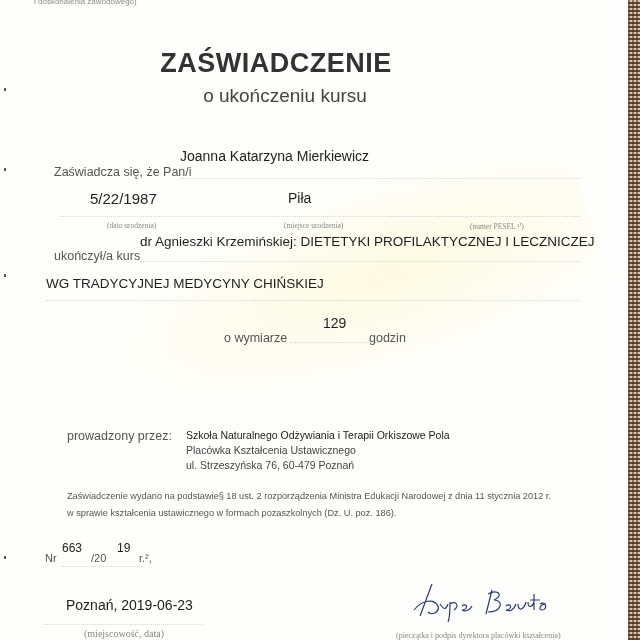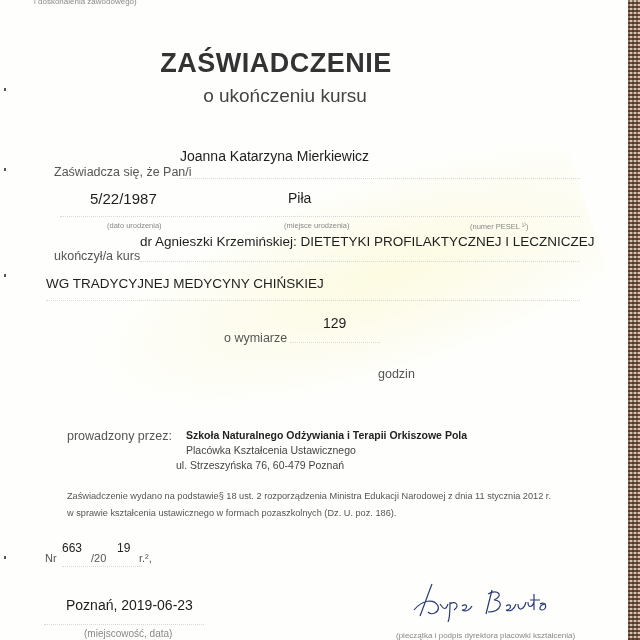--- a/index.html
+++ b/index.html
@@ -28,24 +28,24 @@
   .header-note { left: 34px; top: -3px; font-size: 8px; color: #8a8a8a; }
   .title {
     left: 0; width: 552px; top: 48px; text-align: center;
     font-size: 27px; font-weight: bold; letter-spacing: 0.5px; color: #333;
   }
   .subtitle {
     left: 0; width: 570px; top: 85px; text-align: center;
     font-size: 19px; color: #444;
   }
   .label { font-size: 12.5px; color: #555; }
-  .small-label { font-size: 7.5px; color: #888; }
+  .small-label { font-size: 7.5px; color: #888; font-family: Liberation Serif, serif; }
   .value { font-size: 14px; color: #1e1e1e; }
   .dotline { position: absolute; height: 0; border-top: 1px dotted #d8d8d8; }
-  .org-bold { font-size: 10.5px; font-weight: bold; color: #222; }
+  .org-bold { font-size: 10.5px; font-weight: normal; color: #222; }
   .org { font-size: 10.5px; color: #444; }
   .legal { font-size: 9.2px; color: #555; text-align: right; }
   .nr { font-size: 11px; color: #555; }
   .nr-sup { font-size: 12px; color: #222; }
   .edge-mark { position: absolute; left: 4px; width: 2px; height: 3px; background: #555; }
 </style>
 </head>
 <body>
 
 <div class="page">
@@ -75,26 +75,26 @@
 
   <div class="abs value" style="left:140px; top:234px; font-size:13.5px;">dr Agnieszki Krzemińskiej: DIETETYKI PROFILAKTYCZNEJ I LECZNICZEJ</div>
   <div class="abs label" style="left:54px; top:249px;">ukończył/a kurs</div>
   <div class="dotline" style="left:140px; top:261px; width:440px;"></div>
   <div class="abs value" style="left:46px; top:276px; font-size:13.5px;">WG TRADYCYJNEJ MEDYCYNY CHIŃSKIEJ</div>
   <div class="dotline" style="left:46px; top:300px; width:534px;"></div>
 
   <div class="abs value" style="left:323px; top:315px; font-size:14px;">129</div>
   <div class="abs label" style="left:224px; top:331px;">o wymiarze</div>
   <div class="dotline" style="left:290px; top:342px; width:90px;"></div>
-  <div class="abs label" style="left:378px; top:331px;margin-top:36px;">godzin</div>
+  <div class="abs label" style="left:369px; top:331px;">godzin</div>
 
   <div class="abs label" style="left:67px; top:429px;">prowadzony przez:</div>
   <div class="abs org-bold" style="left:186px; top:429px;">Szkoła Naturalnego Odżywiania i Terapii Orkiszowe Pola</div>
   <div class="abs org" style="left:186px; top:444px;">Placówka Kształcenia Ustawicznego</div>
-  <div class="abs org" style="left:176px; top:459px;">ul. Strzeszyńska 76, 60-479 Poznań</div>
+  <div class="abs org" style="left:186px; top:459px;">ul. Strzeszyńska 76, 60-479 Poznań</div>
 
   <div class="abs legal" style="left:67px; top:491px;">Zaświadczenie wydano na podstawie§ 18 ust. 2 rozporządzenia Ministra Edukacji Narodowej z dnia 11 stycznia 2012 r.</div>
   <div class="abs legal" style="left:67px; top:508px;">w sprawie kształcenia ustawicznego w formach pozaszkolnych (Dz. U. poz. 186).</div>
 
   <div class="abs nr" style="left:45px; top:552px;">Nr</div>
   <div class="abs nr-sup" style="left:62px; top:541px;">663</div>
   <div class="abs nr" style="left:91px; top:552px;">/20</div>
   <div class="abs nr-sup" style="left:117px; top:541px;">19</div>
   <div class="abs nr" style="left:139px; top:552px;">r.²,</div>
   <div class="dotline" style="left:62px; top:566px; width:80px;"></div>

